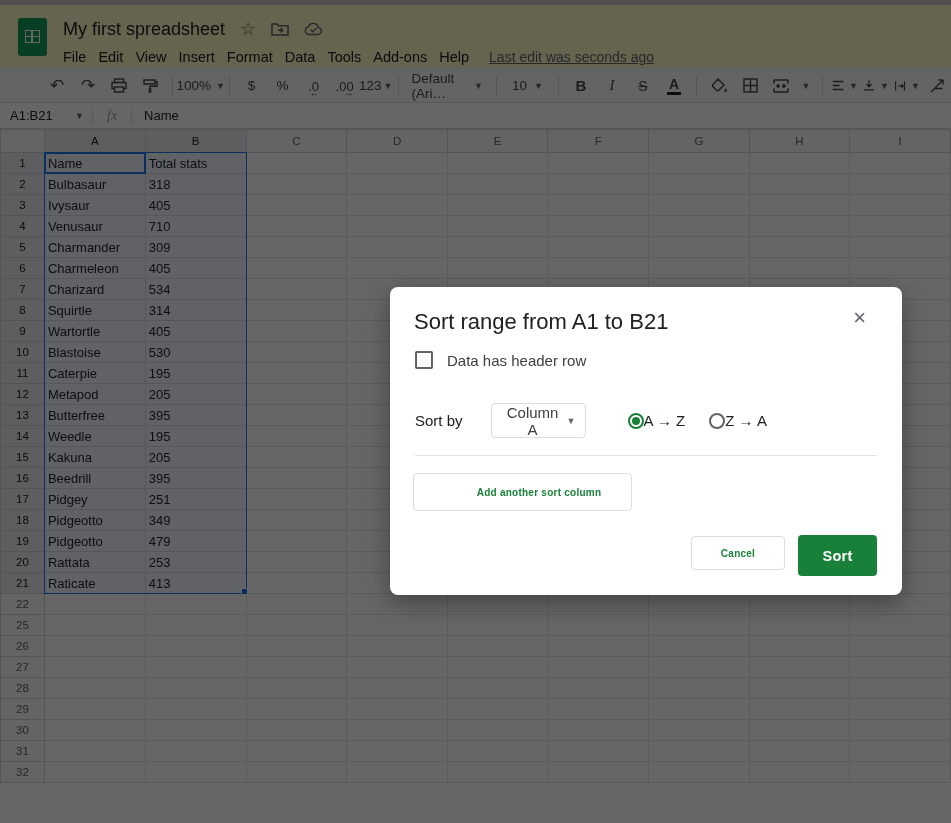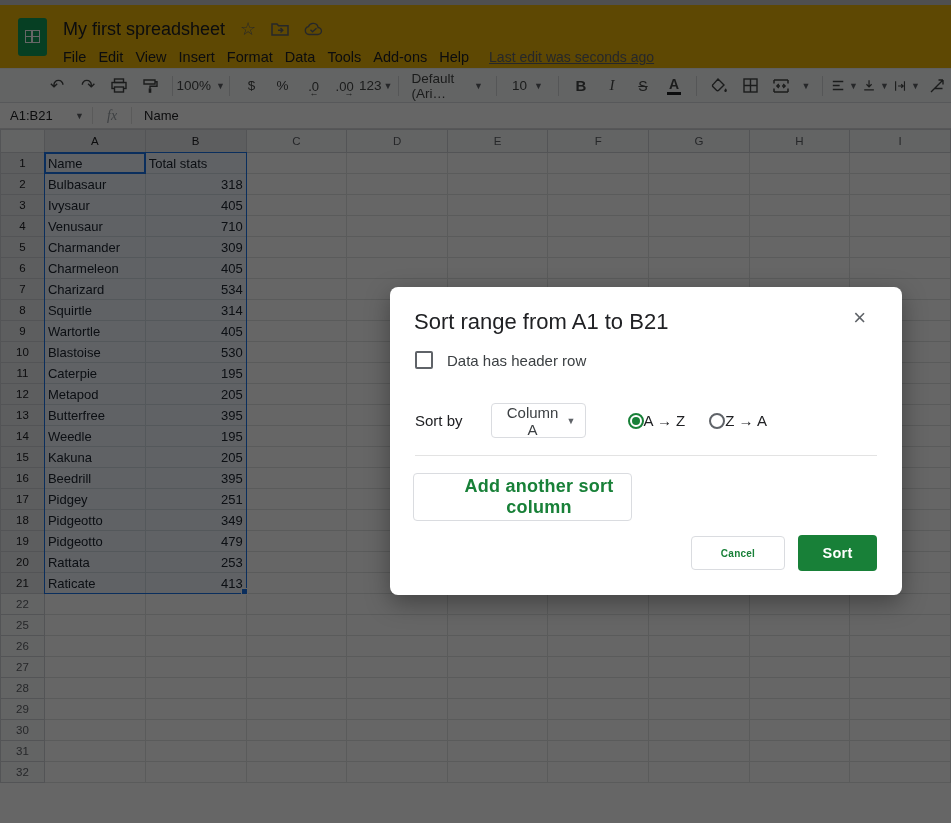--- a/index.html
+++ b/index.html
@@ -4,21 +4,21 @@
 <style>
   * { margin:0; padding:0; box-sizing:border-box; }
   html,body { background:#fff; }
   body { font-family:"Liberation Sans", sans-serif; color:#202124; }
   .app { position:relative; width:951px; height:823px; overflow:hidden; background:#fff; }
 
   
   .top-edge { height:5px; background:#c6c6c6; }
 
   
-  .titlebar { display:flex; align-items:flex-start; padding:11px 0 0 18px; height:63px; background:#eab308; }
+  .titlebar { display:flex; align-items:flex-start; padding:11px 0 0 18px; height:63px; background:#fef9c3; }
   .logo { width:29px; height:38px; background:#0f9d58; border-radius:3px; position:relative; margin-top:2px; cursor:pointer; }
   .logo .grid-glyph { position:absolute; left:7px; top:12px; width:15px; height:13px; border:1.6px solid #fff; }
   .logo .grid-glyph::before { content:""; position:absolute; left:0; right:0; top:4.5px; height:1.6px; background:#fff; }
   .logo .grid-glyph::after { content:""; position:absolute; top:0; bottom:0; left:5px; width:1.6px; background:#fff; }
   .title-area { margin-left:16px; }
   .title-row { display:flex; align-items:center; height:26px; }
   .doc-title { font-size:18px; color:#202124; }
   .t-icon { margin-left:15px; color:#5f6368; display:inline-flex; align-items:center; }
   .star-glyph { font-size:18px; line-height:1; }
   .menubar { display:flex; align-items:center; margin-top:3px; height:24px; }
@@ -54,21 +54,21 @@
 
   
   .gridwrap { position:absolute; left:0; top:129px; right:0; bottom:0; background:#fff; overflow:hidden; }
   table.sheet { border-collapse:collapse; table-layout:fixed; }
   table.sheet th, table.sheet td { border:1px solid #e1e3e4; font-weight:normal; overflow:hidden; white-space:nowrap; }
   table.sheet th { background:#f8f9fa; border-color:#d0d3d6; color:#5f6368; font-size:11.5px; text-align:center; cursor:pointer; }
   table.sheet thead th { height:23px; }
   table.sheet tbody th { height:21px; }
   table.sheet td { height:21px; font-size:13px; color:#202124; padding:0 3px; background:#fff; cursor:cell; }
   table.sheet th.selhdr { background:#e8eaed; color:#202124; }
-  td.num { text-align:right; }
+  td.num { }
   .sel-range { position:absolute; left:44px; top:23px; width:203px; height:442px;
                border:1px solid #1a73e8; background:rgba(26,115,232,0.07); pointer-events:none; }
   .sel-active { position:absolute; left:44px; top:23px; width:102px; height:22px;
                 border:2px solid #1a73e8; background:transparent; pointer-events:none; }
   .fill-handle { position:absolute; left:241px; top:459px; width:7px; height:7px; background:#1a73e8;
                  border:1px solid #fff; cursor:crosshair; }
 
   
   .modal-overlay { position:absolute; inset:0; background:rgba(0,0,0,0.6); z-index:10; }
   .dialog { position:absolute; left:390px; top:287px; width:512px; height:308px; background:#fff;
@@ -84,27 +84,27 @@
                 display:inline-flex; align-items:center; padding:0 9px 0 12px; font-size:15px; color:#3c4043; cursor:pointer;
                 font-family:"Liberation Sans",sans-serif; justify-content:space-between; }
   .radio-row { display:flex; align-items:center; cursor:pointer; }
   .radio-row.asc { margin-left:42px; }
   .radio-row.desc { margin-left:24px; }
   .radio { width:16px; height:16px; border-radius:50%; border:2px solid #5f6368; position:relative; background:#fff; }
   .radio.checked { border-color:#188038; }
   .radio.checked::after { content:""; position:absolute; inset:2px; border-radius:50%; background:#188038; }
   .radio-label { font-size:15px; color:#202124; margin-left:0; }
   .dlg-divider { position:absolute; left:25px; top:168px; width:462px; height:1px; background:#e3e3e3; border:0; }
-  .add-col { position:absolute; left:23px; top:186px; width:219px; height:48px; border:1px solid #dadce0; border-radius:4px;
-             background:#fff; color:#188038; font-size:18px; font-weight:bold; letter-spacing:0.25px; cursor:pointer;
+  .add-col { position:absolute; left:23px; top:186px; width:219px; height:38px; border:1px solid #dadce0; border-radius:4px;
+             background:#fff; color:#188038; font-size:10px; font-weight:bold; letter-spacing:0.25px; cursor:pointer;
              font-family:"Liberation Sans",sans-serif;padding-left:33px; }
   .btn-cancel { position:absolute; left:301px; top:249px; width:94px; height:34px; border:1px solid #dadce0; border-radius:4px;
                 background:#fff; color:#188038; font-size:10px; font-weight:bold; letter-spacing:0.25px; cursor:pointer;
                 font-family:"Liberation Sans",sans-serif; }
-  .btn-sort { position:absolute; left:408px; top:248px; width:79px; height:36px; border:none; border-radius:4px;
+  .btn-sort { position:absolute; left:408px; top:248px; width:79px; height:41px; border:none; border-radius:4px;
               background:#188038; color:#fff; font-size:14.5px; font-weight:bold; letter-spacing:0.25px; cursor:pointer;
               font-family:"Liberation Sans",sans-serif; }
 </style>
 </head>
 <body>
 
 <div class="app">
   <div class="top-edge"></div>
 
   <header class="titlebar">

